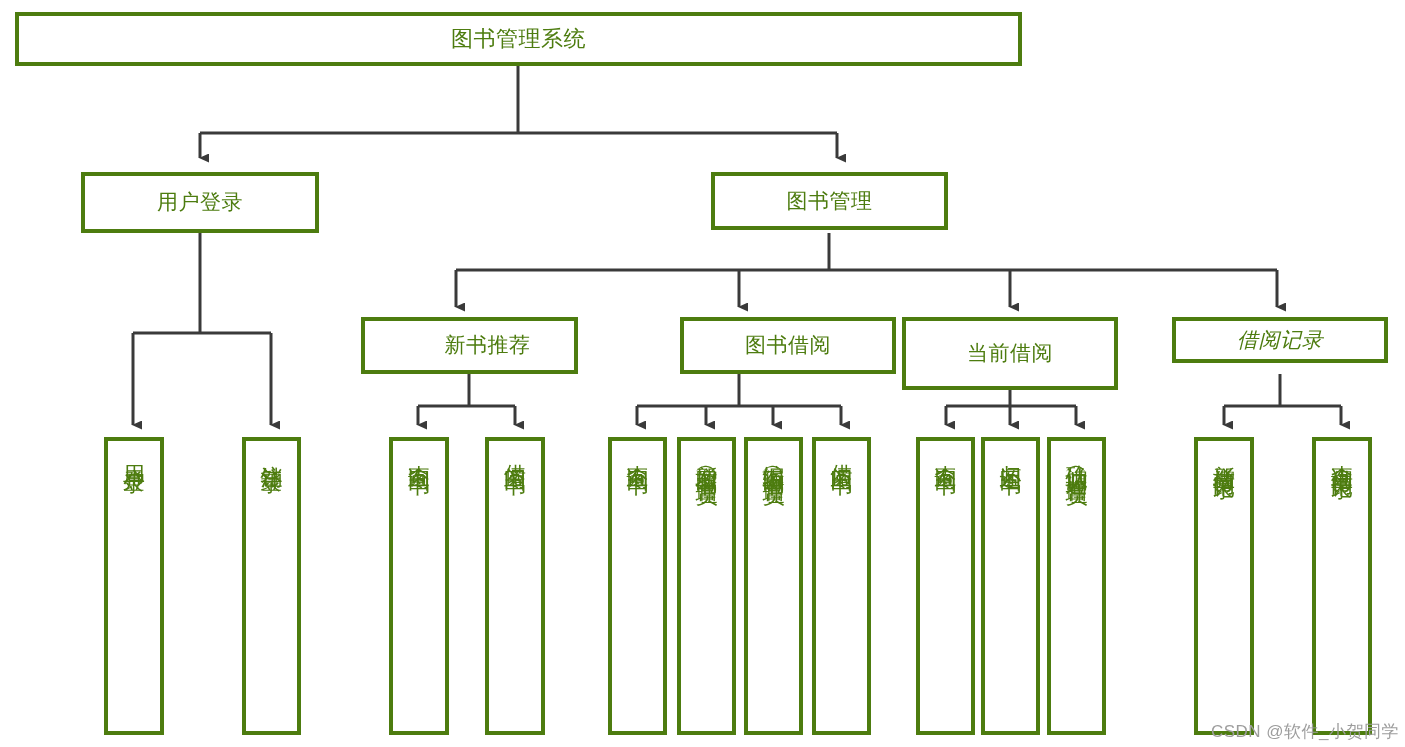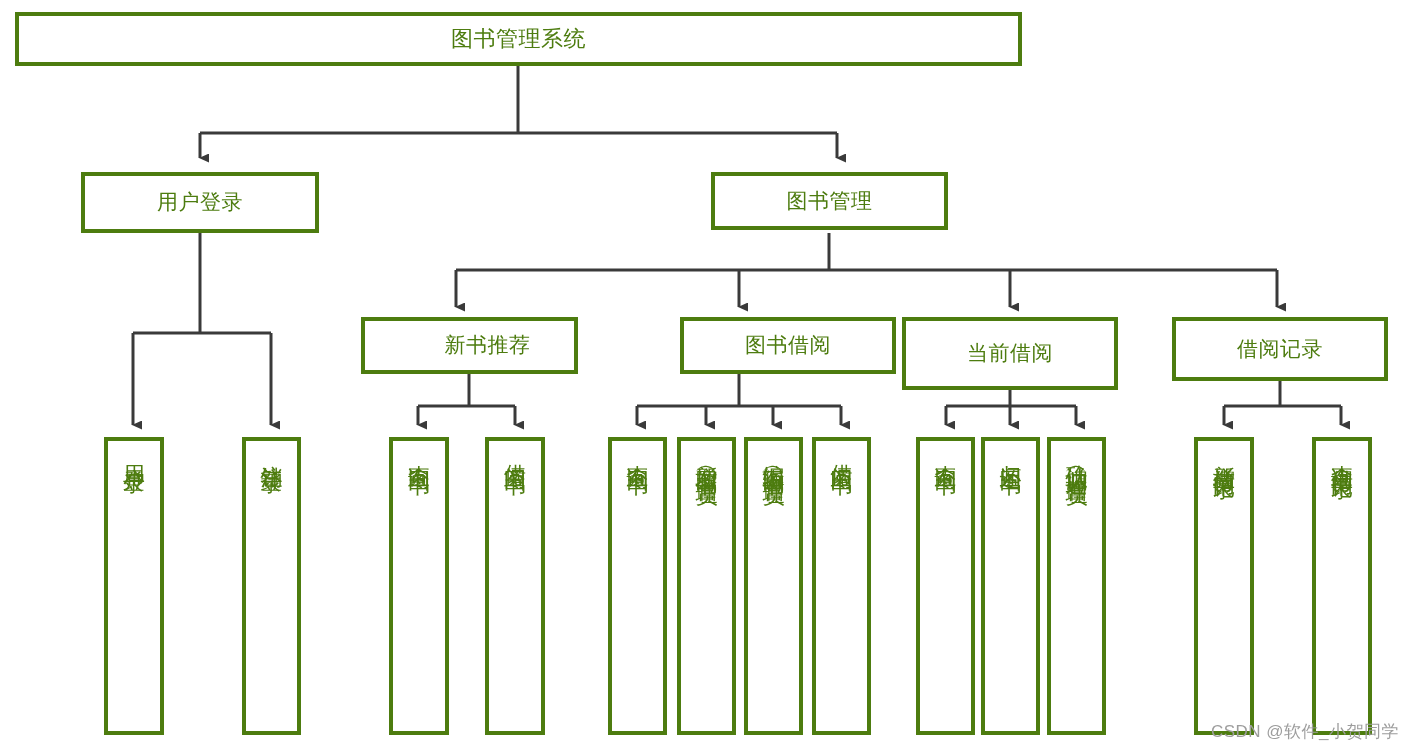--- a/index.html
+++ b/index.html
@@ -139,21 +139,21 @@
 
   <div class="node node-h" style="left:361px; top:317px; width:217px; height:57px;padding-left:36px;">
     <span>新书推荐</span>
   </div>
   <div class="node node-h" style="left:654px; top:317px; width:216px; height:57px;margin-left:26px;">
     <span>图书借阅</span>
   </div>
   <div class="node node-h" style="left:902px; top:317px; width:216px; height:73px;">
     <span>当前借阅</span>
   </div>
-  <div class="node node-h" style="left:1172px; top:317px; width:216px; height:64px;">
+  <div class="node node-h" style="left:1172px; top:317px; width:216px; height:46px;font-style:italic;">
     <span>借阅记录</span>
   </div>
 
   <div class="node node-v" style="left:104px; top:437px; width:60px; height:298px;">
     <span class="vtext">用户登录</span>
   </div>
   <div class="node node-v" style="left:242px; top:437px; width:59px; height:298px;">
     <span class="vtext">注销登录</span>
   </div>
 

